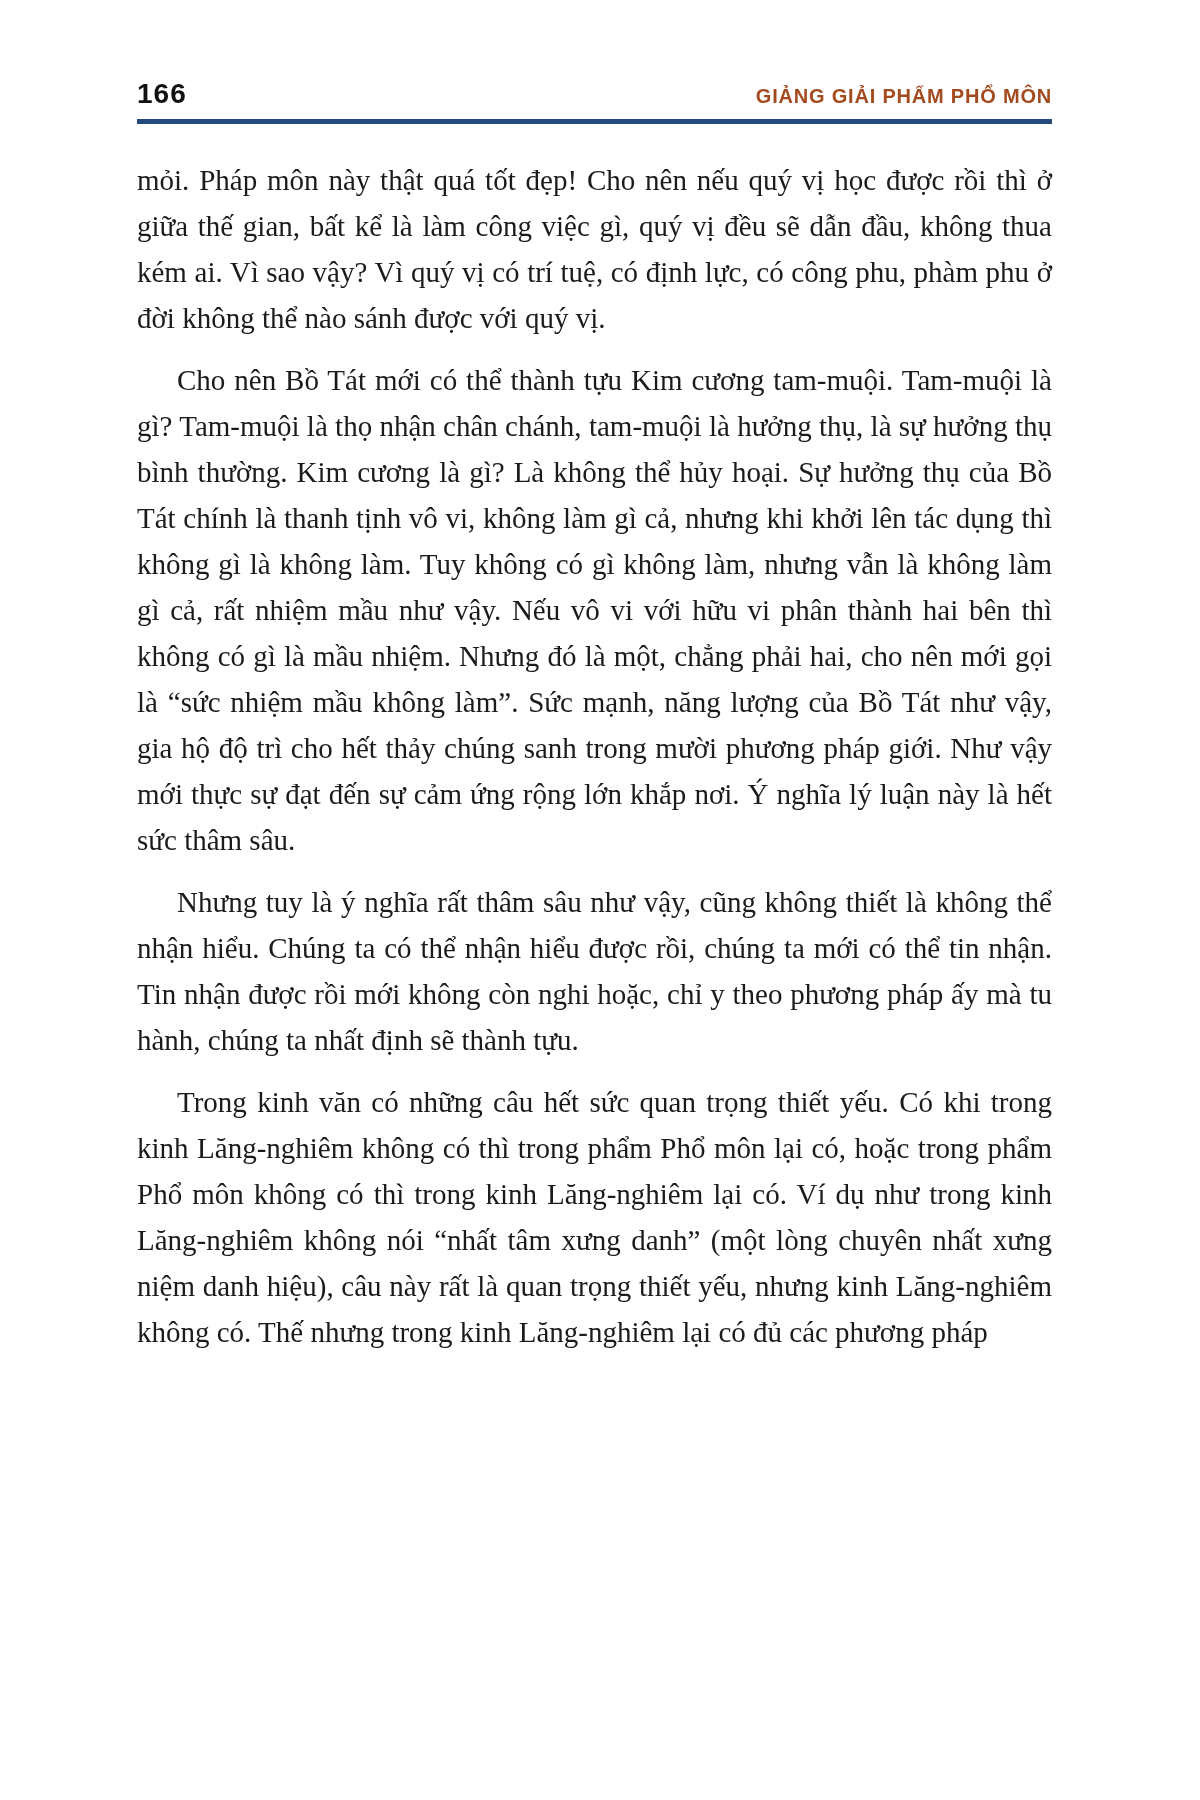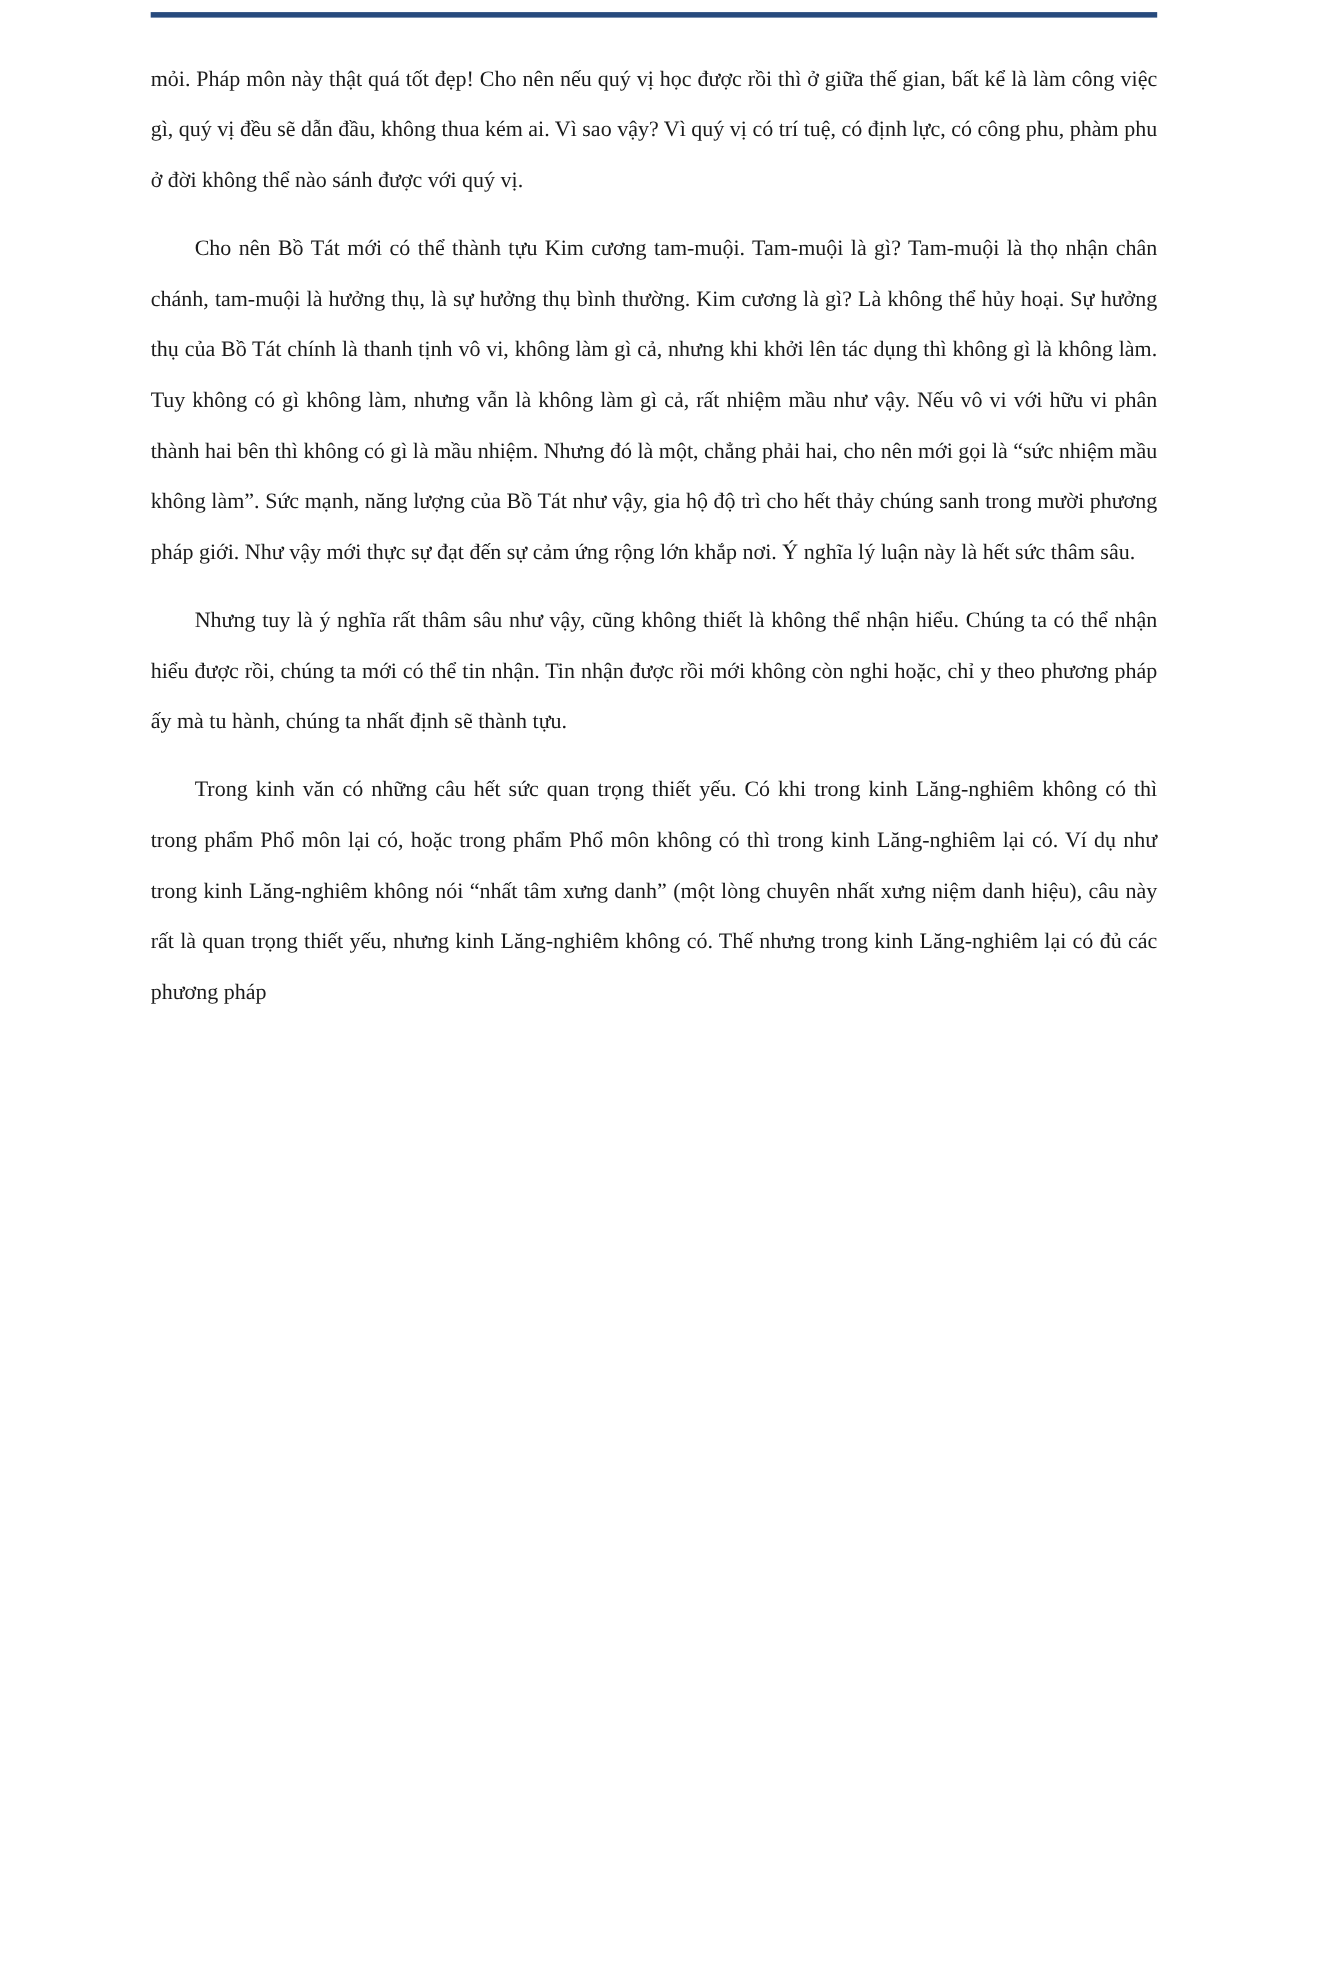--- a/index.html
+++ b/index.html
@@ -47,36 +47,40 @@
     padding-bottom:2px;
   }
   .header-rule{
     margin-top:11px;
     height:5px;
     background:var(--navy);
     border:none;
   }
   .body-text{
     margin-top:33px;
-    font-size:20px;
+    font-size:29px;
     line-height:46px;
     text-align:justify;
   }
   .body-text p{
     margin-bottom:16px;
     color:var(--ink);
   }
   .body-text p.indent{
     text-indent:40px;
   }
 </style>
 </head>
 <body>
 
 <div class="page">
+  <div class="header">
+    <span class="page-number">166</span>
+    <span class="running-title">GIẢNG GIẢI PHẨM PHỔ MÔN</span>
+  </div>
   <div class="header-rule"></div>
   <div class="body-text">
       <p>mỏi. Pháp môn này thật quá tốt đẹp! Cho nên nếu quý vị học được rồi thì ở giữa thế gian, bất kể là làm công việc gì, quý vị đều sẽ dẫn đầu, không thua kém ai. Vì sao vậy? Vì quý vị có trí tuệ, có định lực, có công phu, phàm phu ở đời không thể nào sánh được với quý vị.</p>
       <p class="indent">Cho nên Bồ Tát mới có thể thành tựu Kim cương tam-muội. Tam-muội là gì? Tam-muội là thọ nhận chân chánh, tam-muội là hưởng thụ, là sự hưởng thụ bình thường. Kim cương là gì? Là không thể hủy hoại. Sự hưởng thụ của Bồ Tát chính là thanh tịnh vô vi, không làm gì cả, nhưng khi khởi lên tác dụng thì không gì là không làm. Tuy không có gì không làm, nhưng vẫn là không làm gì cả, rất nhiệm mầu như vậy. Nếu vô vi với hữu vi phân thành hai bên thì không có gì là mầu nhiệm. Nhưng đó là một, chẳng phải hai, cho nên mới gọi là “sức nhiệm mầu không làm”. Sức mạnh, năng lượng của Bồ Tát như vậy, gia hộ độ trì cho hết thảy chúng sanh trong mười phương pháp giới. Như vậy mới thực sự đạt đến sự cảm ứng rộng lớn khắp nơi. Ý nghĩa lý luận này là hết sức thâm sâu.</p>
       <p class="indent">Nhưng tuy là ý nghĩa rất thâm sâu như vậy, cũng không thiết là không thể nhận hiểu. Chúng ta có thể nhận hiểu được rồi, chúng ta mới có thể tin nhận. Tin nhận được rồi mới không còn nghi hoặc, chỉ y theo phương pháp ấy mà tu hành, chúng ta nhất định sẽ thành tựu.</p>
       <p class="indent">Trong kinh văn có những câu hết sức quan trọng thiết yếu. Có khi trong kinh Lăng-nghiêm không có thì trong phẩm Phổ môn lại có, hoặc trong phẩm Phổ môn không có thì trong kinh Lăng-nghiêm lại có. Ví dụ như trong kinh Lăng-nghiêm không nói “nhất tâm xưng danh” (một lòng chuyên nhất xưng niệm danh hiệu), câu này rất là quan trọng thiết yếu, nhưng kinh Lăng-nghiêm không có. Thế nhưng trong kinh Lăng-nghiêm lại có đủ các phương pháp</p>
     </div>
 </div>
 
 </body></html>

